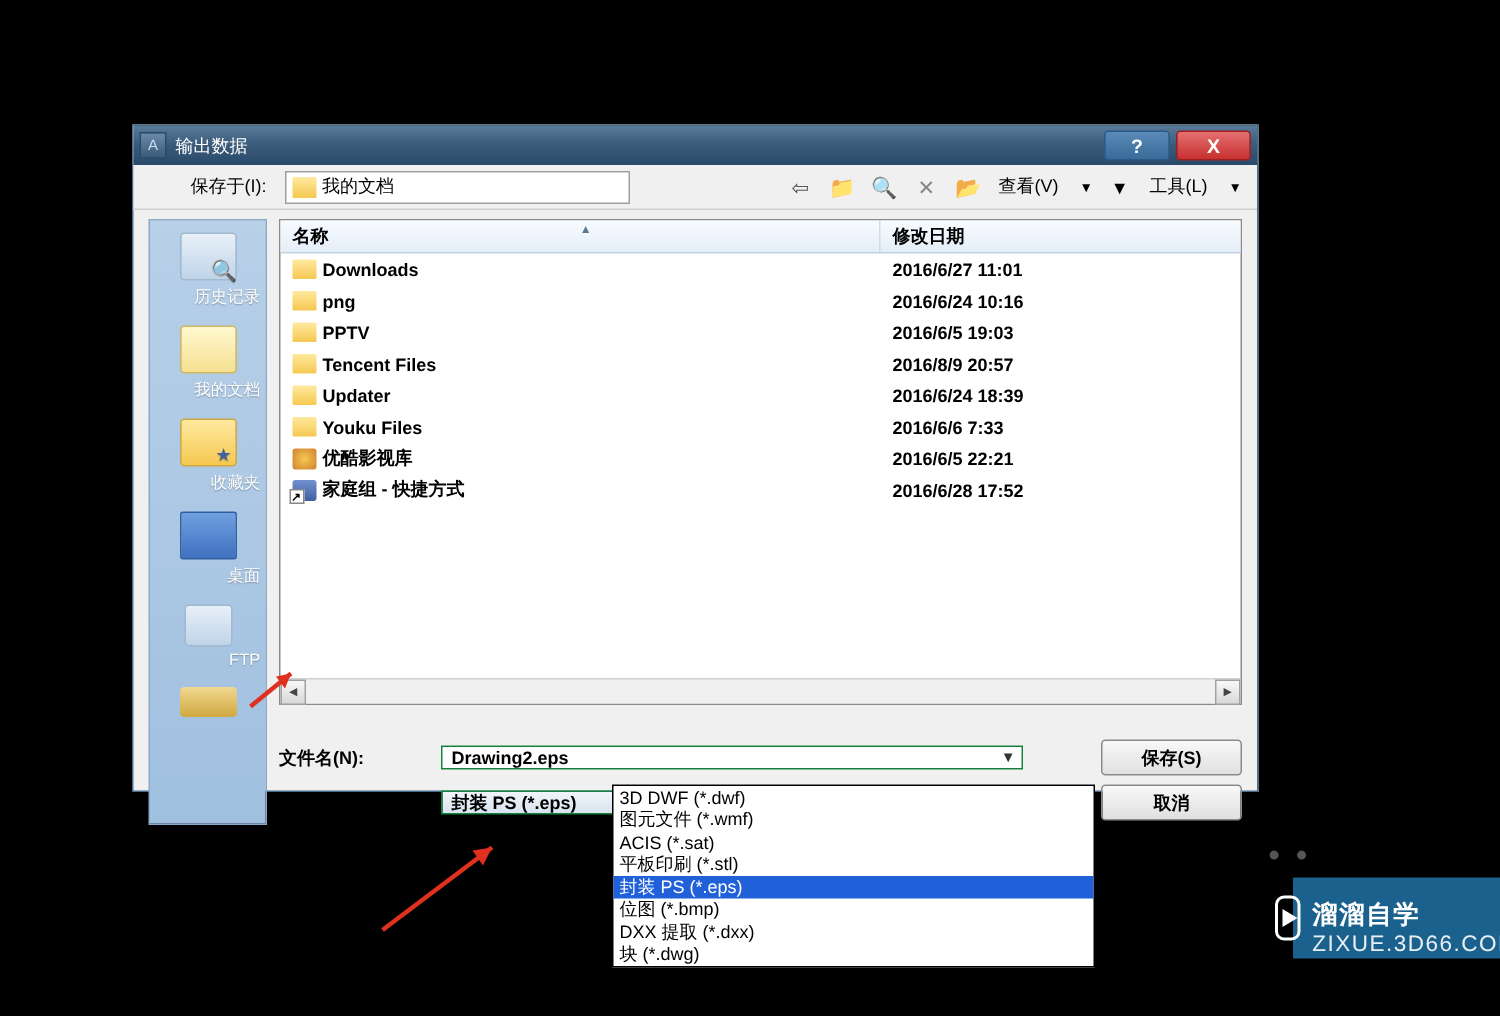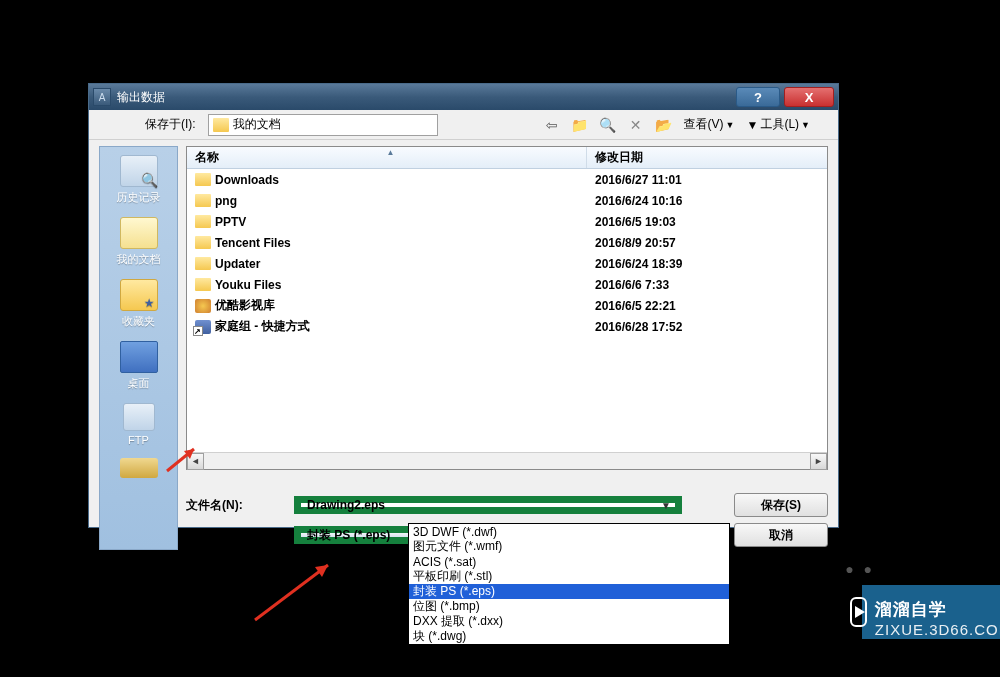--- a/index.html
+++ b/index.html
@@ -39,53 +39,53 @@
       display: flex; align-items: center; justify-content: center;
       font-size: 13px; font-weight: bold; color: #fff;
     }
     .help-btn { background: linear-gradient(to bottom, #5a8ab8, #3a6a98); border: 1px solid #2a5a88; }
     .close-btn { background: linear-gradient(to bottom, #e57070, #c83030); border: 1px solid #a02020; width: 50px; }
     
     .toolbar-row {
       height: 30px;
       display: flex;
       align-items: center;
-      padding: 4px 28px;
+      padding: 4px 10px;
       background: #f0f0f0;
       border-bottom: 1px solid #d0d0d0;
       font-size: 12px;
       gap: 6px;
     }
     .save-in-label { margin-left: 28px; margin-right: 6px; color: #000; }
     .location-combo {
       display: flex; align-items: center;
       width: 230px; height: 22px;
       background: #fff;
       border: 1px solid #a0a0a0;
       padding: 0 4px;
     }
     .location-combo .folder-ico { width: 16px; height: 14px; background: linear-gradient(to bottom, #ffe9a0, #f5c850); border-radius: 1px; margin-right: 4px; }
     .nav-icons { margin-left: auto; display: flex; align-items: center; gap: 12px; }
     .nav-ico { width: 16px; height: 16px; display: flex; align-items: center; justify-content: center; font-size: 14px; color: #555; }
-    .view-menu, .tools-menu { font-size: 12px; color: #000; display: flex; align-items: center; gap: 2px; }
+    .view-menu, .tools-menu { font-size: 12px; color: #000; display: flex; align-items: center; gap: 14px; }
     
     .main-body { display: flex; height: 416px; }
     
     .places-bar {
       width: 80px;
       background: linear-gradient(to bottom, #b8d0e8, #a0c0e0);
       border: 1px solid #8aa8c8;
       margin: 6px 4px 6px 10px;
       display: flex; flex-direction: column;
       padding-top: 4px;
       align-items: center;
     }
     .place-item {
       width: 70px;
-      text-align: center;
+      text-align: right;
       padding: 4px 0 8px;
       font-size: 11px;
       color: #fff;
       text-shadow: 0 1px 1px rgba(0,0,0,0.3);
     }
     .place-ico {
       width: 38px; height: 32px;
       margin: 0 auto 3px;
       border-radius: 3px;
     }
@@ -133,21 +133,21 @@
     }
     .hscroll-btn { width: 17px; height: 17px; background: linear-gradient(to bottom, #f8f8f8, #d8d8d8); border: 1px solid #a0a0a0; display: flex; align-items: center; justify-content: center; font-size: 9px; color: #444; }
     .hscroll-track { flex: 1; background: #e8e8e8; }
     
     .bottom-fields { padding-top: 20px; }
     .field-row { display: flex; align-items: center; height: 30px; font-size: 12px; gap: 26px; }
     .field-label { width: 82px; text-align: left; }
     .field-combo {
       width: 388px; height: 16px;
       background: #fff;
-      border: 7px solid #15803d;
+      border: 1px solid #15803d;
       display: flex; align-items: center;
       padding: 2px 6px;
       font-family: SimSun, monospace;
       position: relative;
     }
     .field-combo.type { background: linear-gradient(to bottom, #f0f4f8, #d8e4f0); }
     .combo-arrow { position: absolute; right: 4px; font-size: 10px; color: #333; }
     .action-btn {
       width: 94px; height: 24px;
       background: linear-gradient(to bottom, #f8f8f8, #e0e0e0);

